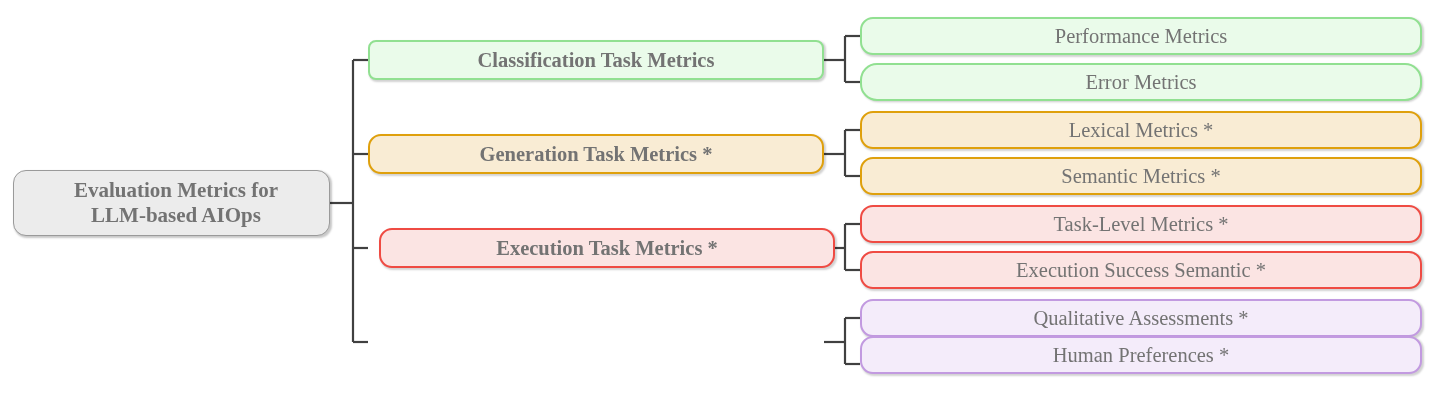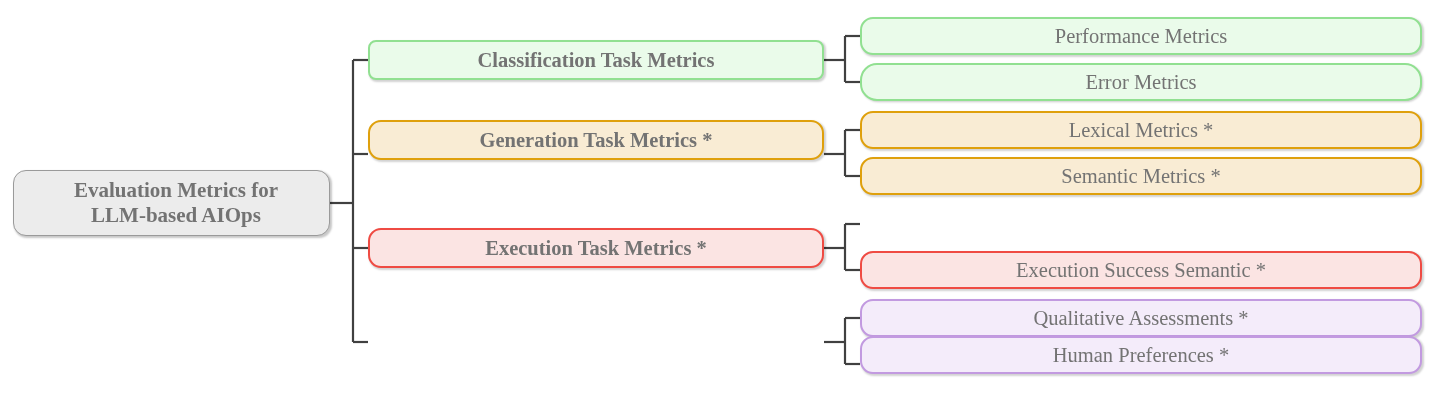--- a/index.html
+++ b/index.html
@@ -37,22 +37,22 @@
   }
 
   
   .cat{
     left:368px;width:456px;height:40px;
     border-width:2px;border-radius:13px;
     font-weight:bold;font-size:20.5px;
     box-shadow:1.2px 1.2px 2px rgba(0,0,0,.18);
   }
   .cat.c0{top:40px;border-radius:8px;}
-  .cat.c1{top:120px;}
-  .cat.c2{top:228px;}
+  .cat.c1{top:134px;}
+  .cat.c2{top:228px;margin-left:11px;}
   .cat.c3{top:322px;}
 
   
   .leaf{
     left:860px;width:562px;height:38px;
     border-width:2px;border-radius:13px;
     font-weight:normal;font-size:20.5px;
     box-shadow:1.2px 1.2px 2px rgba(0,0,0,.18);
   }
   .leaf.l0{top:17px;}
@@ -115,18 +115,19 @@
   <div class="node cat c0 pal-green">Classification Task Metrics</div>
   <div class="node cat c1 pal-orange">Generation Task Metrics *</div>
   <div class="node cat c2 pal-red">Execution Task Metrics *</div>
 
   <div class="node leaf l0 pal-green">Performance Metrics</div>
   <div class="node leaf l1 pal-green">Error Metrics</div>
 
   <div class="node leaf l2 pal-orange">Lexical Metrics *</div>
   <div class="node leaf l3 pal-orange">Semantic Metrics *</div>
 
+  <div class="node leaf l4 pal-red">Task-Level Metrics *</div>
   <div class="node leaf l5 pal-red">Execution Success Semantic *</div>
 
   <div class="node leaf l6 pal-purple">Qualitative Assessments *</div>
   <div class="node leaf l7 pal-purple">Human Preferences *</div>
 
 </div>
 
 </body></html>

